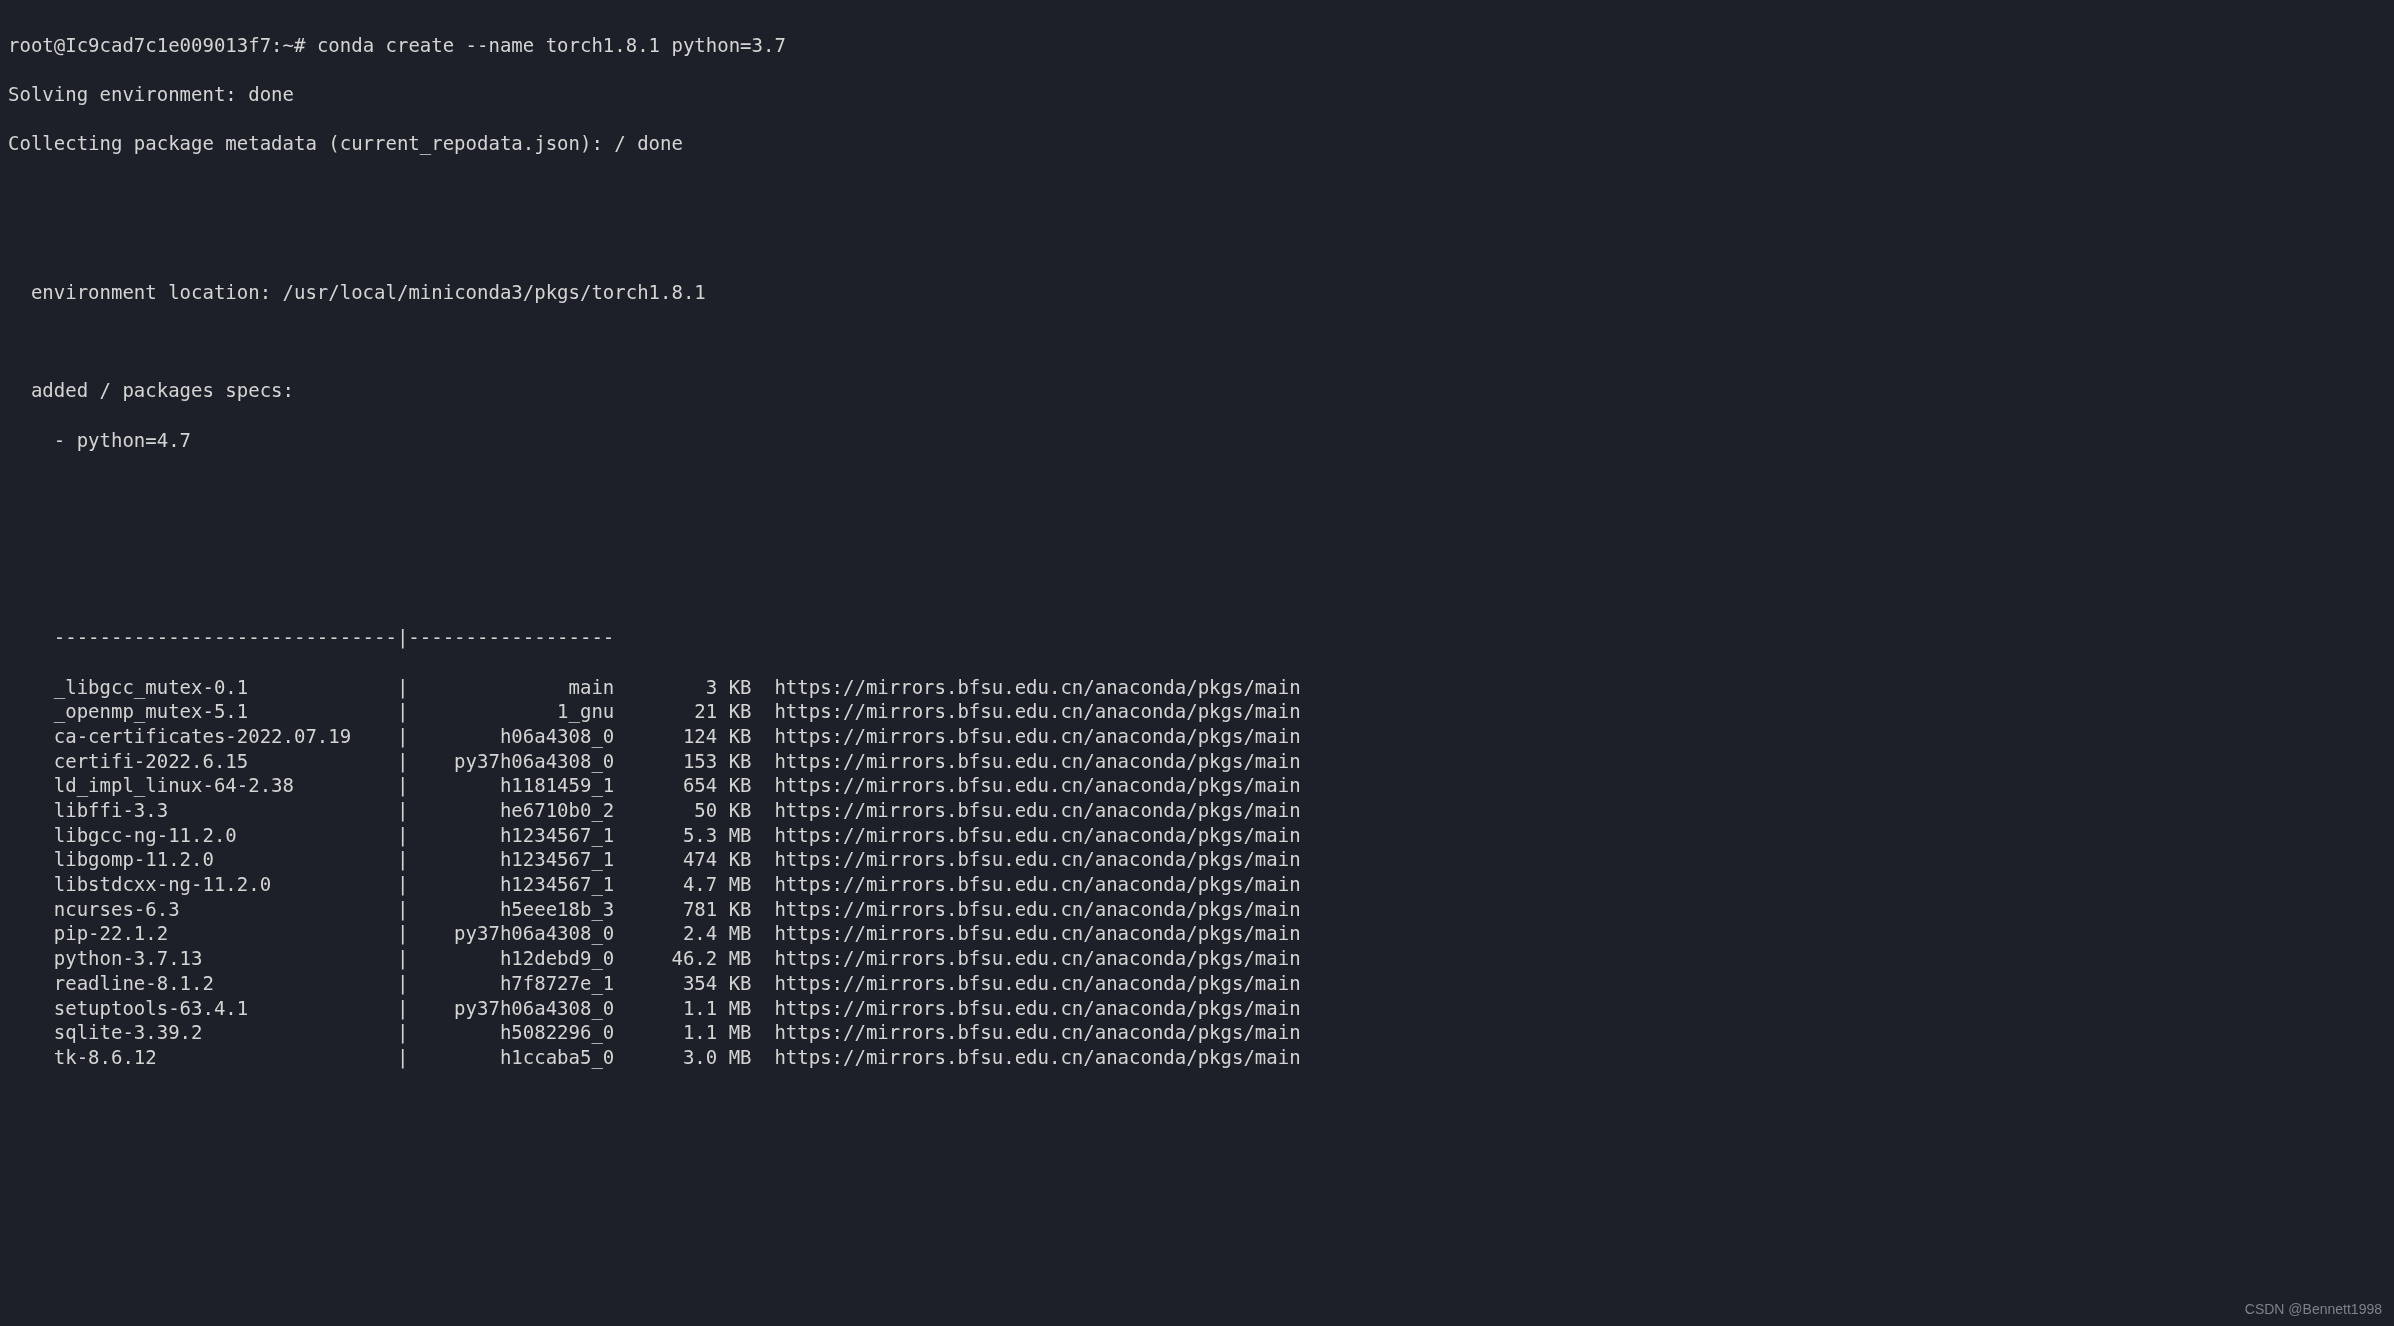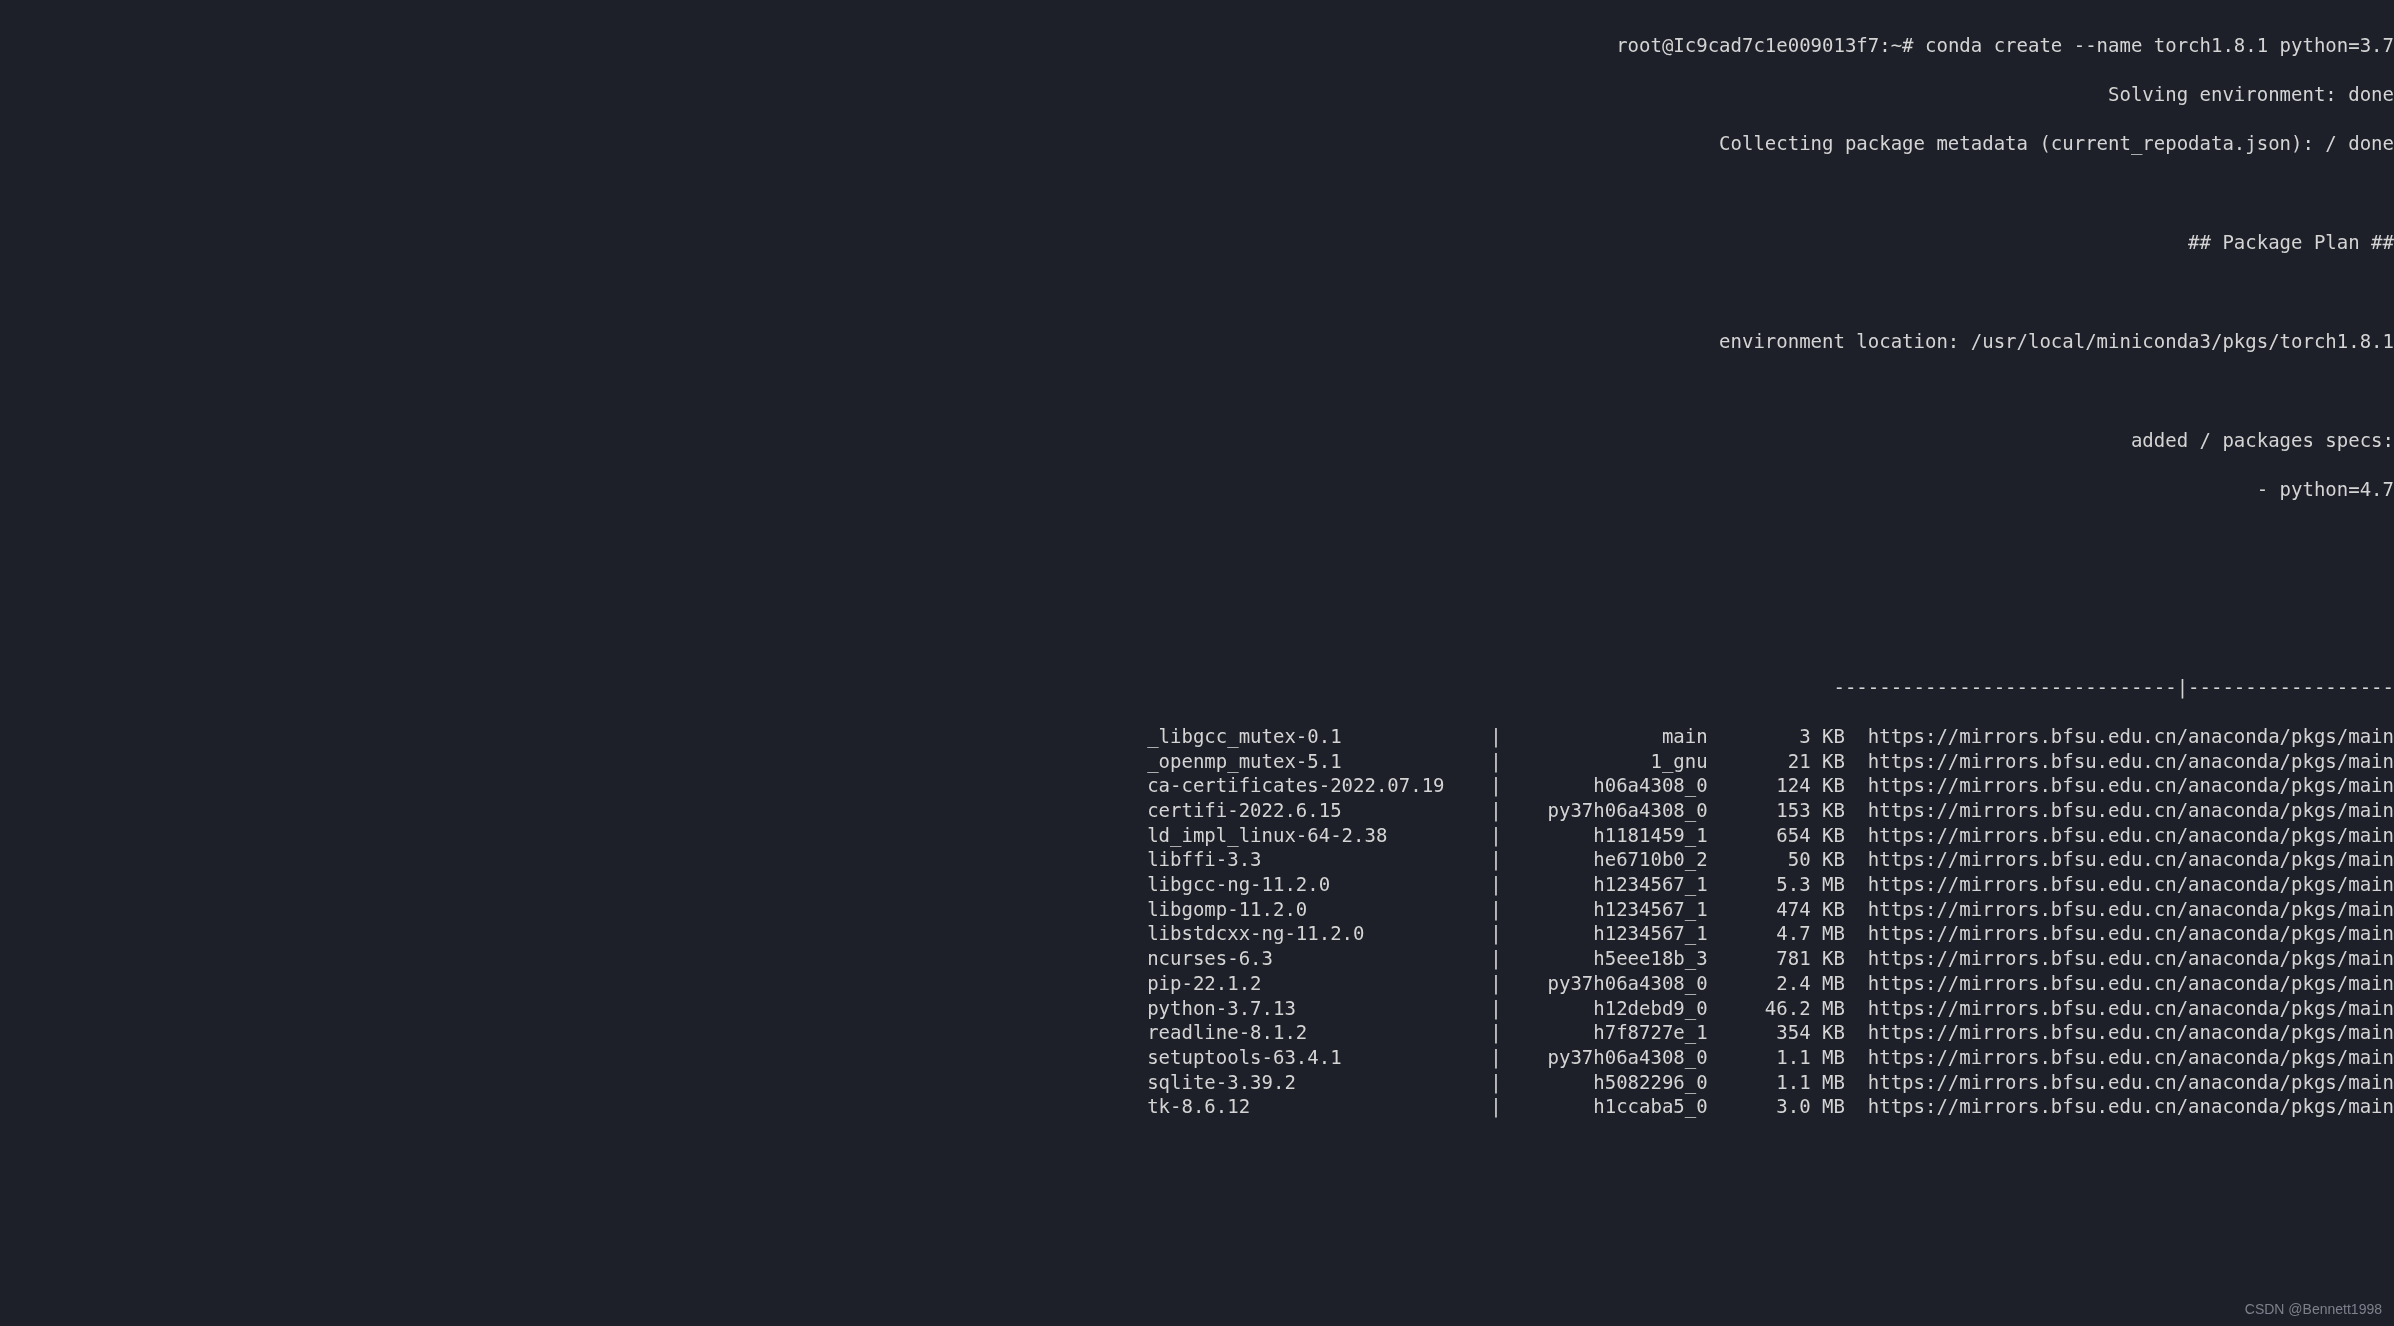--- a/index.html
+++ b/index.html
@@ -15,21 +15,20 @@
       line-height: 1.3;
       padding: 8px 0;
       width: 2394px;
       height: 1326px;
       overflow: hidden;
       position: relative;
     }
     .terminal {
       white-space: pre;
       padding-left: 8px;
-      text-align: right;
     }
     .line {
       display: block;
     }
     .watermark {
       position: absolute;
       bottom: 8px;
       right: 12px;
       color: #7d818c;
       font-size: 14px;
@@ -46,21 +45,20 @@
     }
   </style>
 </head>
 <body>
 
 <div class="terminal">
 <span class="line"><span>root@Ic9cad7c1e009013f7:~#</span> <span>conda create --name torch1.8.1 python=3.7</span></span>
 <span class="line">Solving environment: done</span>
 <span class="line">Collecting package metadata (current_repodata.json): / done</span>
 <span class="line"> </span>
-<span class="line">## Package Plan ##</span>
 <span class="line"> </span>
 <span class="line"><span>  environment location: </span><span>/usr/local/miniconda3/pkgs/torch1.8.1</span></span>
 <span class="line"> </span>
 <span class="line">  added / packages specs:</span>
 <span class="line">    - python=4.7</span>
 <span class="line"> </span>
 <span class="line"> </span>
 <span class="line"> </span>
 <span class="line" id="table-sep">    ------------------------------|------------------</span>
 <div id="package-rows"><span class="line">    _libgcc_mutex-0.1             |              main        3 KB  https://mirrors.bfsu.edu.cn/anaconda/pkgs/main</span><span class="line">    _openmp_mutex-5.1             |             1_gnu       21 KB  https://mirrors.bfsu.edu.cn/anaconda/pkgs/main</span><span class="line">    ca-certificates-2022.07.19    |        h06a4308_0      124 KB  https://mirrors.bfsu.edu.cn/anaconda/pkgs/main</span><span class="line">    certifi-2022.6.15             |    py37h06a4308_0      153 KB  https://mirrors.bfsu.edu.cn/anaconda/pkgs/main</span><span class="line">    ld_impl_linux-64-2.38         |        h1181459_1      654 KB  https://mirrors.bfsu.edu.cn/anaconda/pkgs/main</span><span class="line">    libffi-3.3                    |        he6710b0_2       50 KB  https://mirrors.bfsu.edu.cn/anaconda/pkgs/main</span><span class="line">    libgcc-ng-11.2.0              |        h1234567_1      5.3 MB  https://mirrors.bfsu.edu.cn/anaconda/pkgs/main</span><span class="line">    libgomp-11.2.0                |        h1234567_1      474 KB  https://mirrors.bfsu.edu.cn/anaconda/pkgs/main</span><span class="line">    libstdcxx-ng-11.2.0           |        h1234567_1      4.7 MB  https://mirrors.bfsu.edu.cn/anaconda/pkgs/main</span><span class="line">    ncurses-6.3                   |        h5eee18b_3      781 KB  https://mirrors.bfsu.edu.cn/anaconda/pkgs/main</span><span class="line">    pip-22.1.2                    |    py37h06a4308_0      2.4 MB  https://mirrors.bfsu.edu.cn/anaconda/pkgs/main</span><span class="line">    python-3.7.13                 |        h12debd9_0     46.2 MB  https://mirrors.bfsu.edu.cn/anaconda/pkgs/main</span><span class="line">    readline-8.1.2                |        h7f8727e_1      354 KB  https://mirrors.bfsu.edu.cn/anaconda/pkgs/main</span><span class="line">    setuptools-63.4.1             |    py37h06a4308_0      1.1 MB  https://mirrors.bfsu.edu.cn/anaconda/pkgs/main</span><span class="line">    sqlite-3.39.2                 |        h5082296_0      1.1 MB  https://mirrors.bfsu.edu.cn/anaconda/pkgs/main</span><span class="line">    tk-8.6.12                     |        h1ccaba5_0      3.0 MB  https://mirrors.bfsu.edu.cn/anaconda/pkgs/main</span></div>

